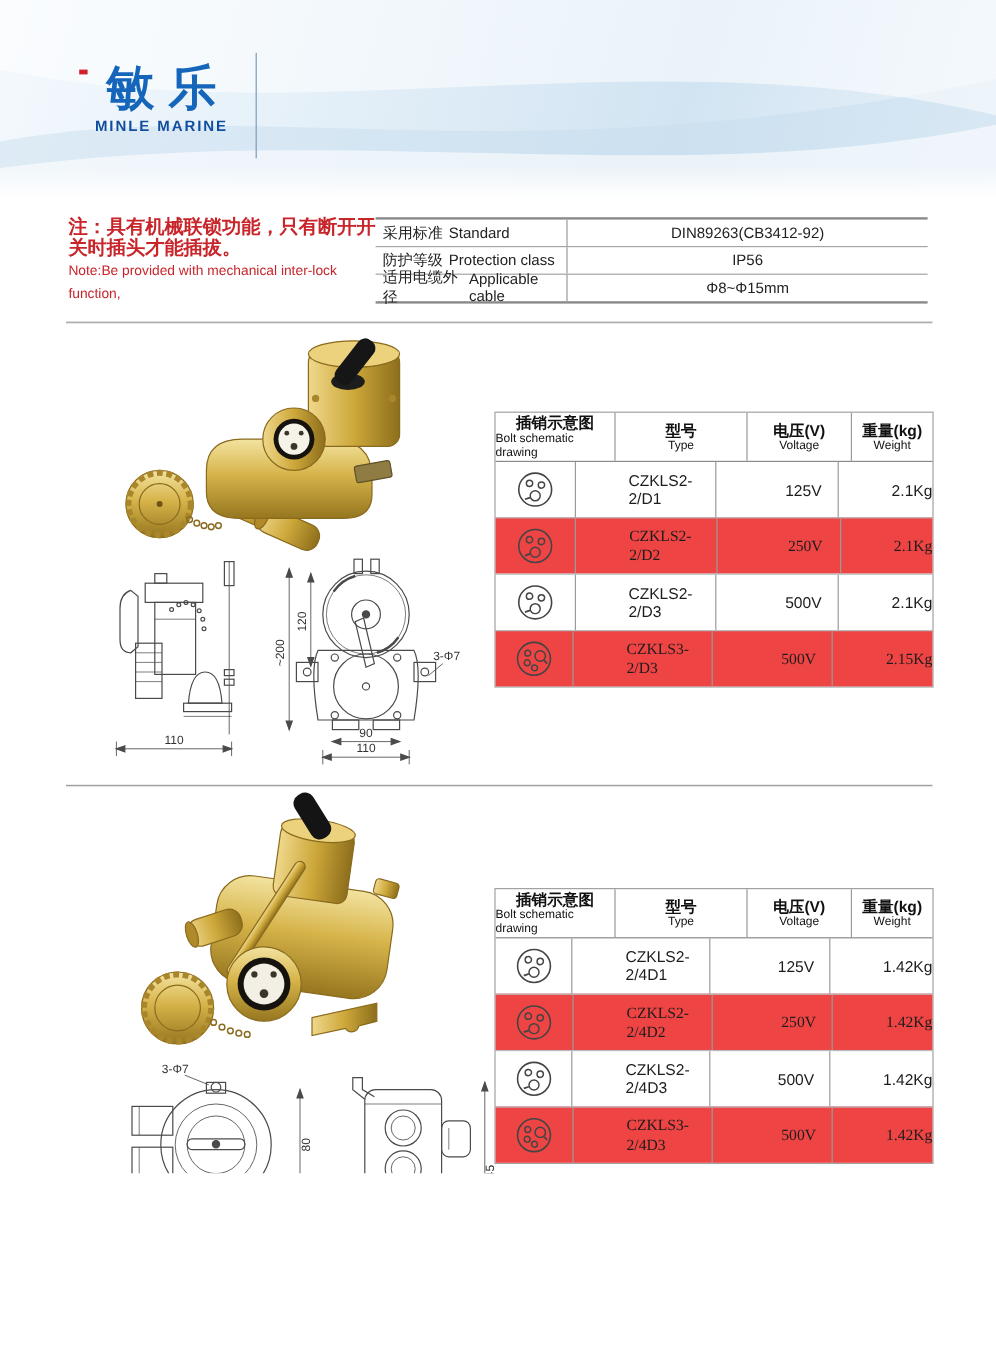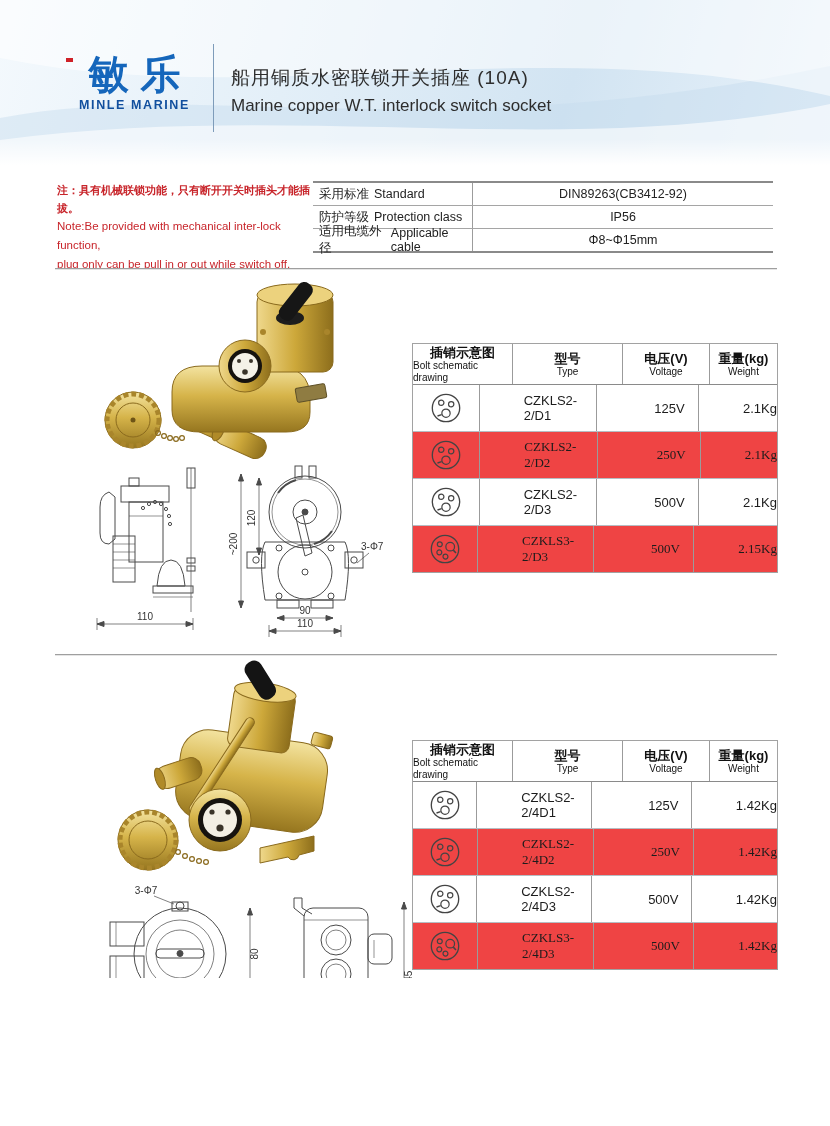--- a/index.html
+++ b/index.html
@@ -16,21 +16,21 @@
   .logo-cn{font-size:40px;font-weight:bold;color:#1566bb;letter-spacing:12px;line-height:44px;white-space:nowrap;text-indent:12px;}
   .logo-en{font-size:12.5px;font-weight:bold;color:#114f9e;letter-spacing:1.6px;margin-top:2px;white-space:nowrap;}
   .logo-accent{position:absolute;left:66px;top:58px;width:7px;height:4px;background:#cf2127;}
   .hdr-divider{position:absolute;left:213px;top:44px;width:1px;height:88px;background:#7e9cba;}
   .titles{position:absolute;left:231px;top:65px;}
   .title-cn{font-size:19px;color:#2d2d2d;letter-spacing:1px;}
   .title-en{font-size:17px;color:#2d2d2d;margin-top:5px;}
 
   
   .note{position:absolute;left:57px;top:181px;width:258px;color:#c8252b;}
-  .note-cn{font-size:11px;font-weight:bold;line-height:18px;}
+  .note-cn{font-size:16px;font-weight:bold;line-height:18px;}
   .note-en{font-size:11.5px;line-height:19px;}
 
   
   .spec{position:absolute;left:313px;top:181px;width:460px;
         border-top:2px solid #8a8a8a;border-bottom:2px solid #8a8a8a;background:#fff;}
   .spec-row{display:flex;height:22px;align-items:center;border-bottom:1px solid #a5a5a5;}
   .spec-row:last-child{border-bottom:none;}
   .spec-label{width:160px;border-right:1px solid #9c9c9c;height:100%;display:flex;align-items:center;padding-left:6px;box-sizing:border-box;font-size:12.5px;}
   .spec-label b{font-weight:normal;margin-right:5px;}
   .spec-value{flex:1;text-align:center;font-size:12.5px;}
@@ -89,30 +89,25 @@
       <path d="M0,58 C260,112 540,28 830,96 L830,0 L0,0 Z" fill="#ffffff" opacity="0.55"></path>
       <path d="M0,140 C300,100 560,160 830,104 L830,165 L0,165 Z" fill="#ffffff" opacity="0.6"></path>
     </svg>
     <div class="hdr-fade"></div>
     <div class="logo">
       <div class="logo-cn">敏乐</div>
       <div class="logo-en">MINLE MARINE</div>
     </div>
     <div class="logo-accent"></div>
     <div class="hdr-divider"></div>
-    <div class="titles">
-      <div class="title-cn">船用铜质水密联锁开关插座 (10A)</div>
-      <div class="title-en">Marine copper W.T. interlock switch socket</div>
-    </div>
   </div>
 
   <div class="note">
     <div class="note-cn">注：具有机械联锁功能，只有断开开关时插头才能插拔。</div>
     <div class="note-en">Note:Be provided with mechanical inter-lock function,</div>
-    <div class="note-en">plug only can be pull in or out while switch off.</div>
   </div>
 
   <div class="spec">
     <div class="spec-row">
       <div class="spec-label">
         <b>采用标准</b>
         <span>Standard</span>
       </div>
       <div class="spec-value">DIN89263(CB3412-92)</div>
     </div>

